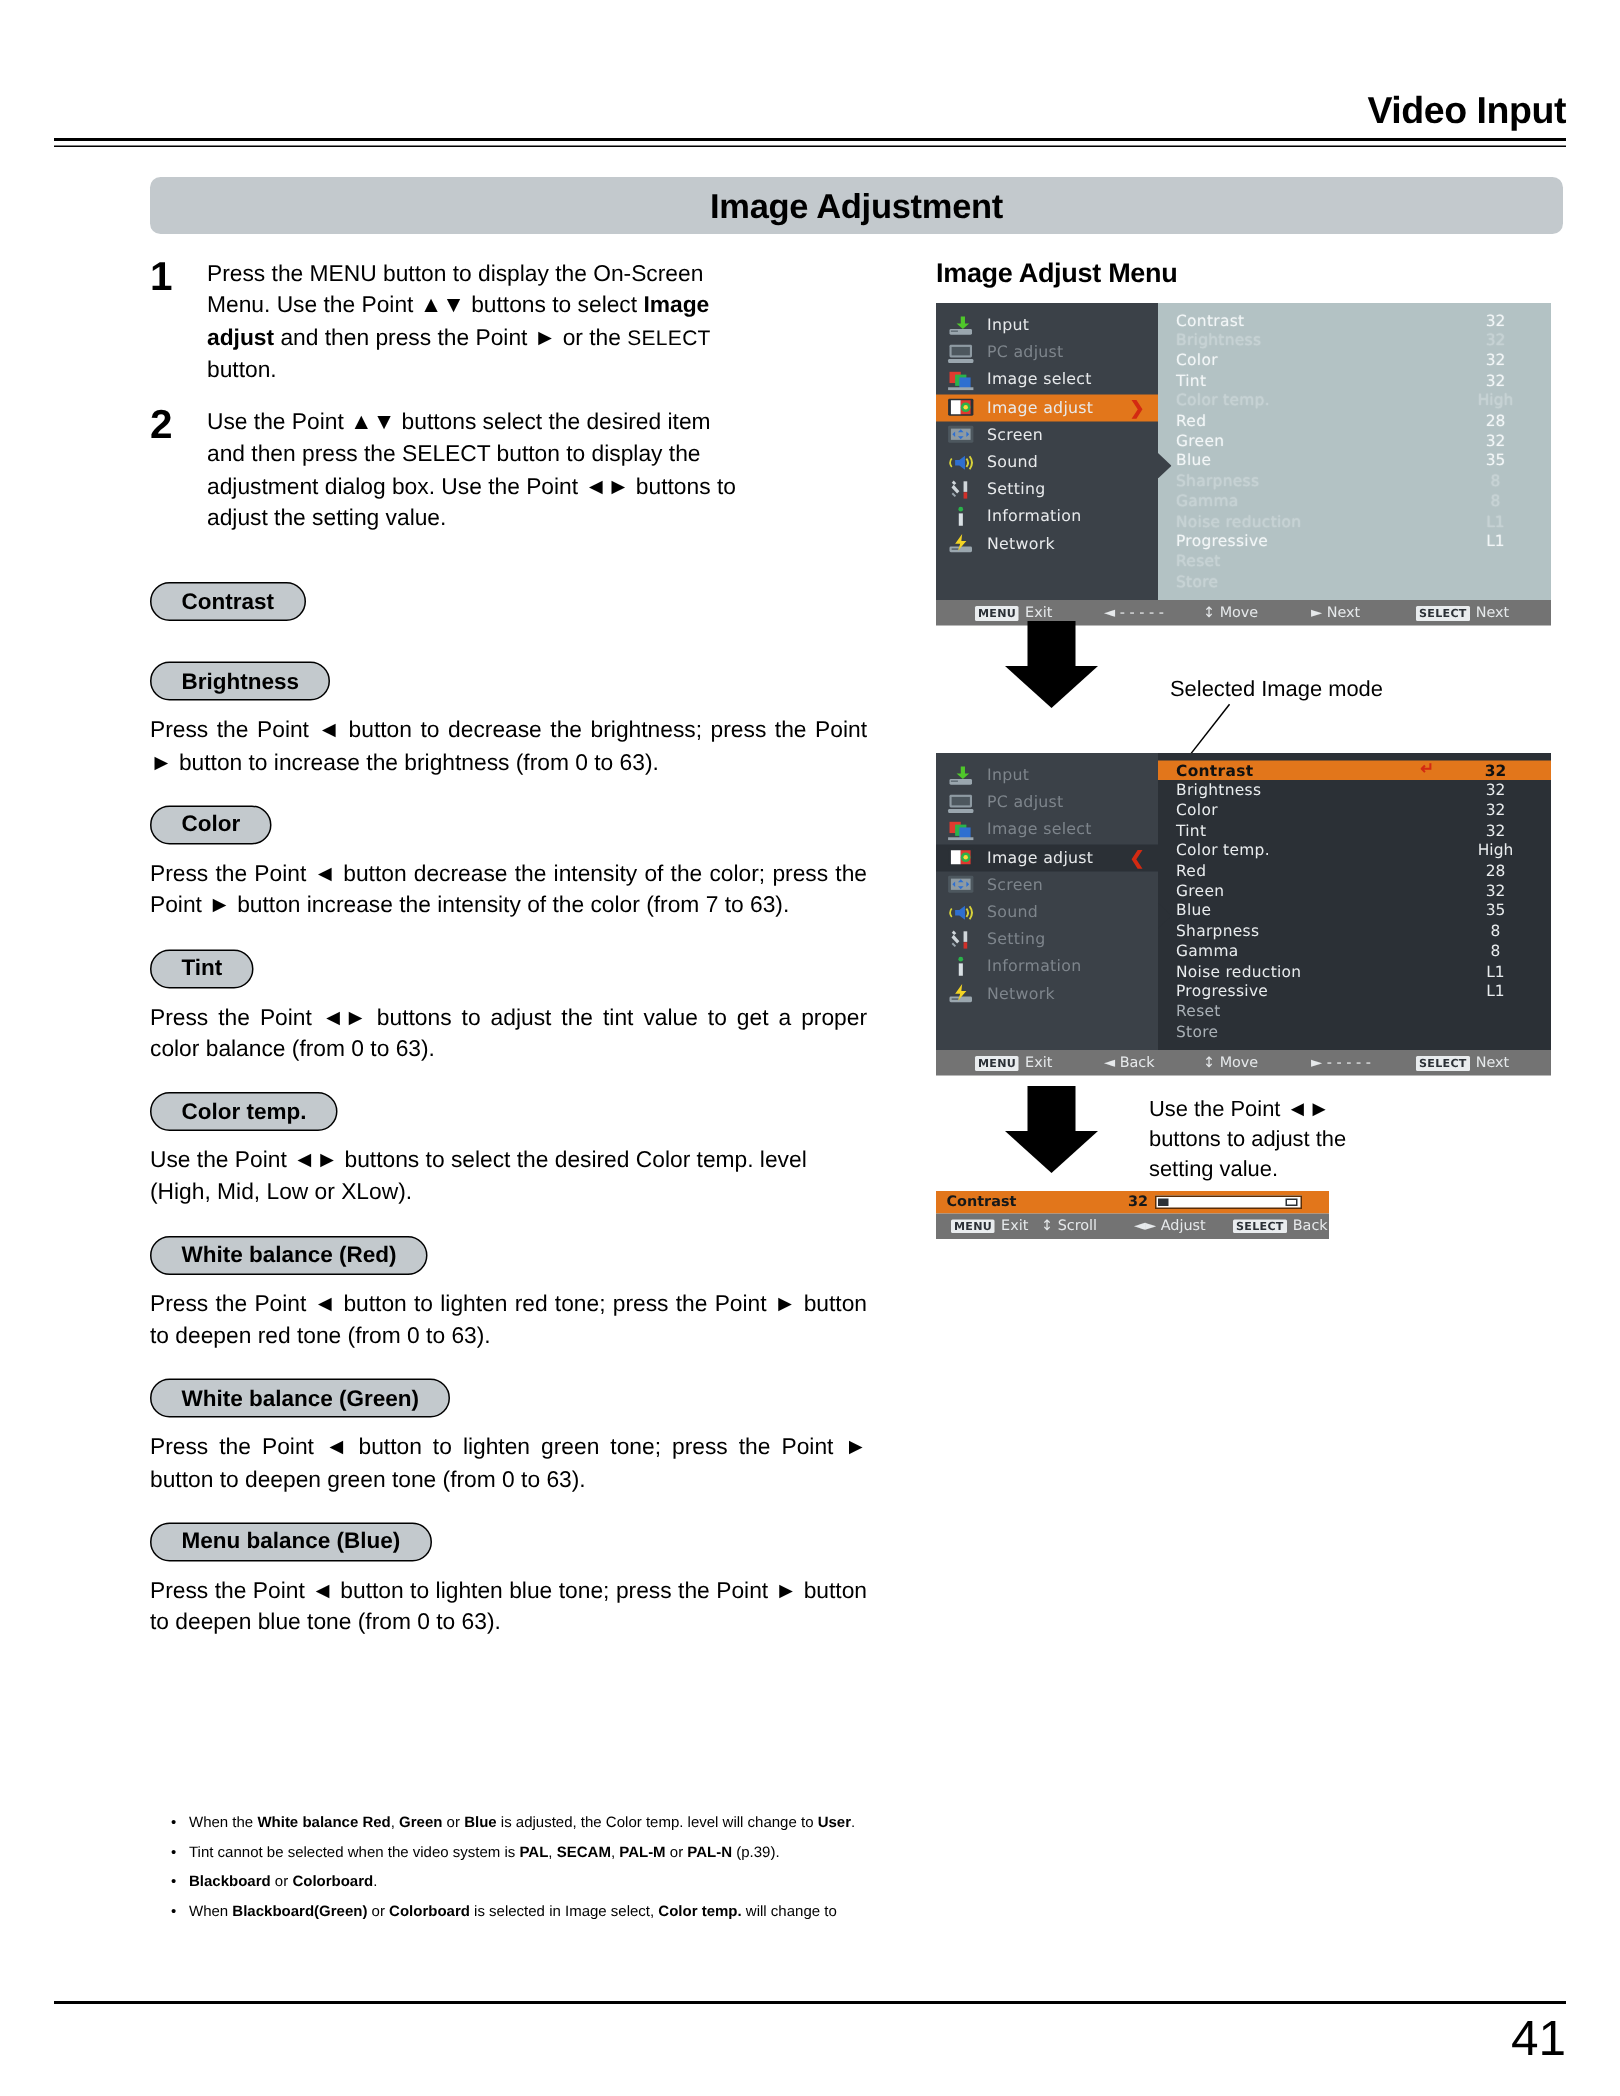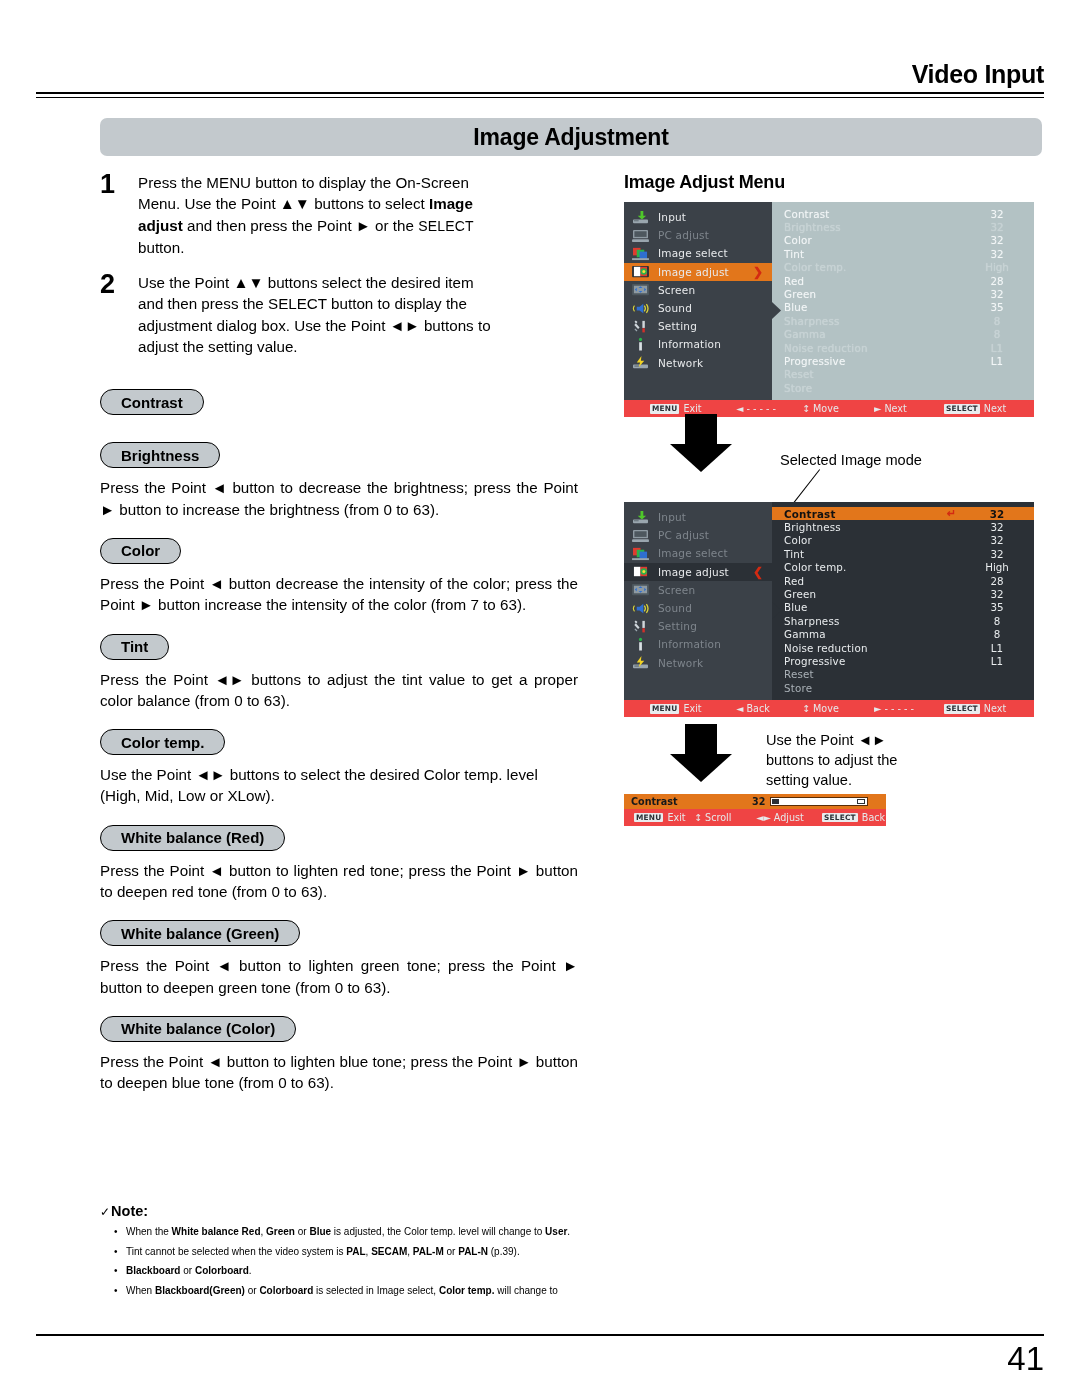--- a/index.html
+++ b/index.html
@@ -95,21 +95,21 @@
   
   .osd-main.dark .mrow .mlbl,
   .osd-main.dark .mrow .mval { color: #e9ecee; }
   .osd-main.dark .mrow.faint .mlbl,
   .osd-main.dark .mrow.faint .mval { color: #a9b0b6; }
   .osd-main.dark .mrow.hl { background: #e2761b; }
   .osd-main.dark .mrow.hl .mlbl, .osd-main.dark .mrow.hl .mval { color: #111; font-weight: bold; }
   .mrow .ent { position: absolute; right: 78px; color: #d32a12; font-size: 11px; font-weight: bold; line-height: 1; }
 
   .osd-bar {
-    height: 17px; background: #ef4444; display: flex; align-items: center;
+    height: 17px; background: #737373; display: flex; align-items: center;
     font-size: 9.6px; color: #e6e9eb; font-family: "DejaVu Sans", sans-serif; position: relative;
   }
   .osd-bar .cell { position: absolute; display: flex; align-items: center; gap: 4px; }
   .keycap {
     background: #e9ecee; color: #2b3036; font-size: 7.4px; font-weight: bold;
     padding: 1px 2px; border-radius: 1px; letter-spacing: 0.2px; line-height: 1;
   }
 
   
   .notch {
@@ -198,29 +198,26 @@
     </div>
     <div>
       <div class="pill">White balance (Red)</div>
       <div class="para">Press the Point ◄ button to lighten red tone; press the Point ► button to deepen red tone (from 0 to 63).</div>
     </div>
     <div>
       <div class="pill">White balance (Green)</div>
       <div class="para">Press the Point ◄ button to lighten green tone; press the Point ► button to deepen green tone (from 0 to 63).</div>
     </div>
     <div>
-      <div class="pill">White balance (Color)</div>
+      <div class="pill">Menu balance (Blue)</div>
       <div class="para">Press the Point ◄ button to lighten blue tone; press the Point ► button to deepen blue tone (from 0 to 63).</div>
     </div>
   </div>
 
   <div class="note">
-    <div class="note-title">
-      <span class="chk">✓</span><span>Note:</span>
-    </div>
     <ul id="note-list">
         <li><span>When the </span><b>White balance Red</b><span>, </span><b>Green</b><span> or </span><b>Blue</b><span> is adjusted, the Color temp. level will change to </span><b>User</b><span>.</span></li>
         <li><span>Tint cannot be selected when the video system is </span><b>PAL</b><span>, </span><b>SECAM</b><span>, </span><b>PAL-M</b><span> or </span><b>PAL-N</b><span> (p.39).</span></li>
         <li><b>Blackboard</b><span> or </span><b>Colorboard</b><span>.</span></li>
         <li><span>When </span><b>Blackboard(Green)</b><span> or </span><b>Colorboard</b><span> is selected in Image select, </span><b>Color temp.</b><span> will change to</span></li>
       </ul>
   </div>
 
   <div class="ftr-rule"></div>
   <div class="ftr-page">41</div>

